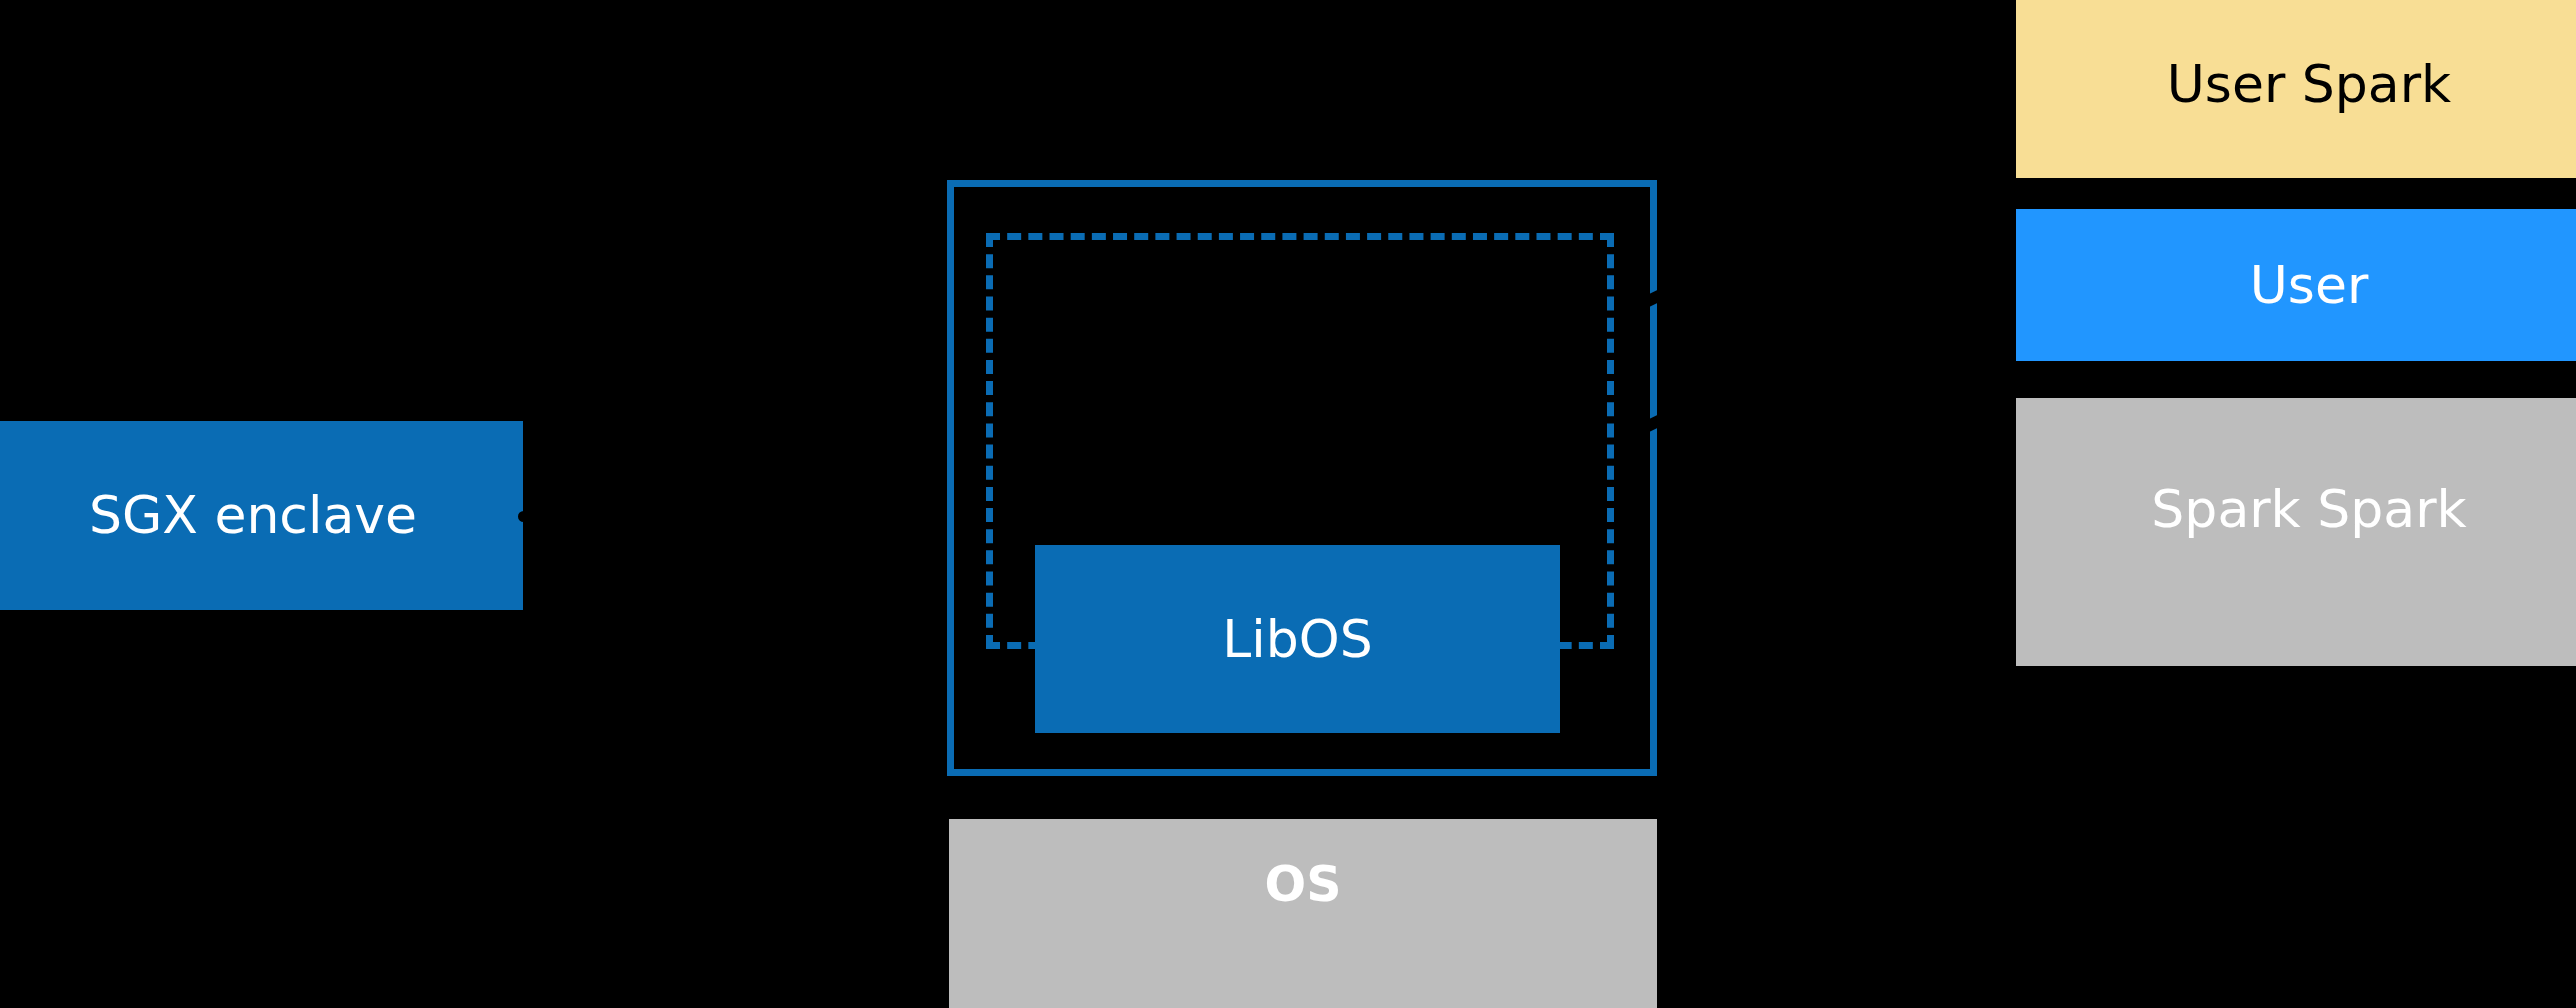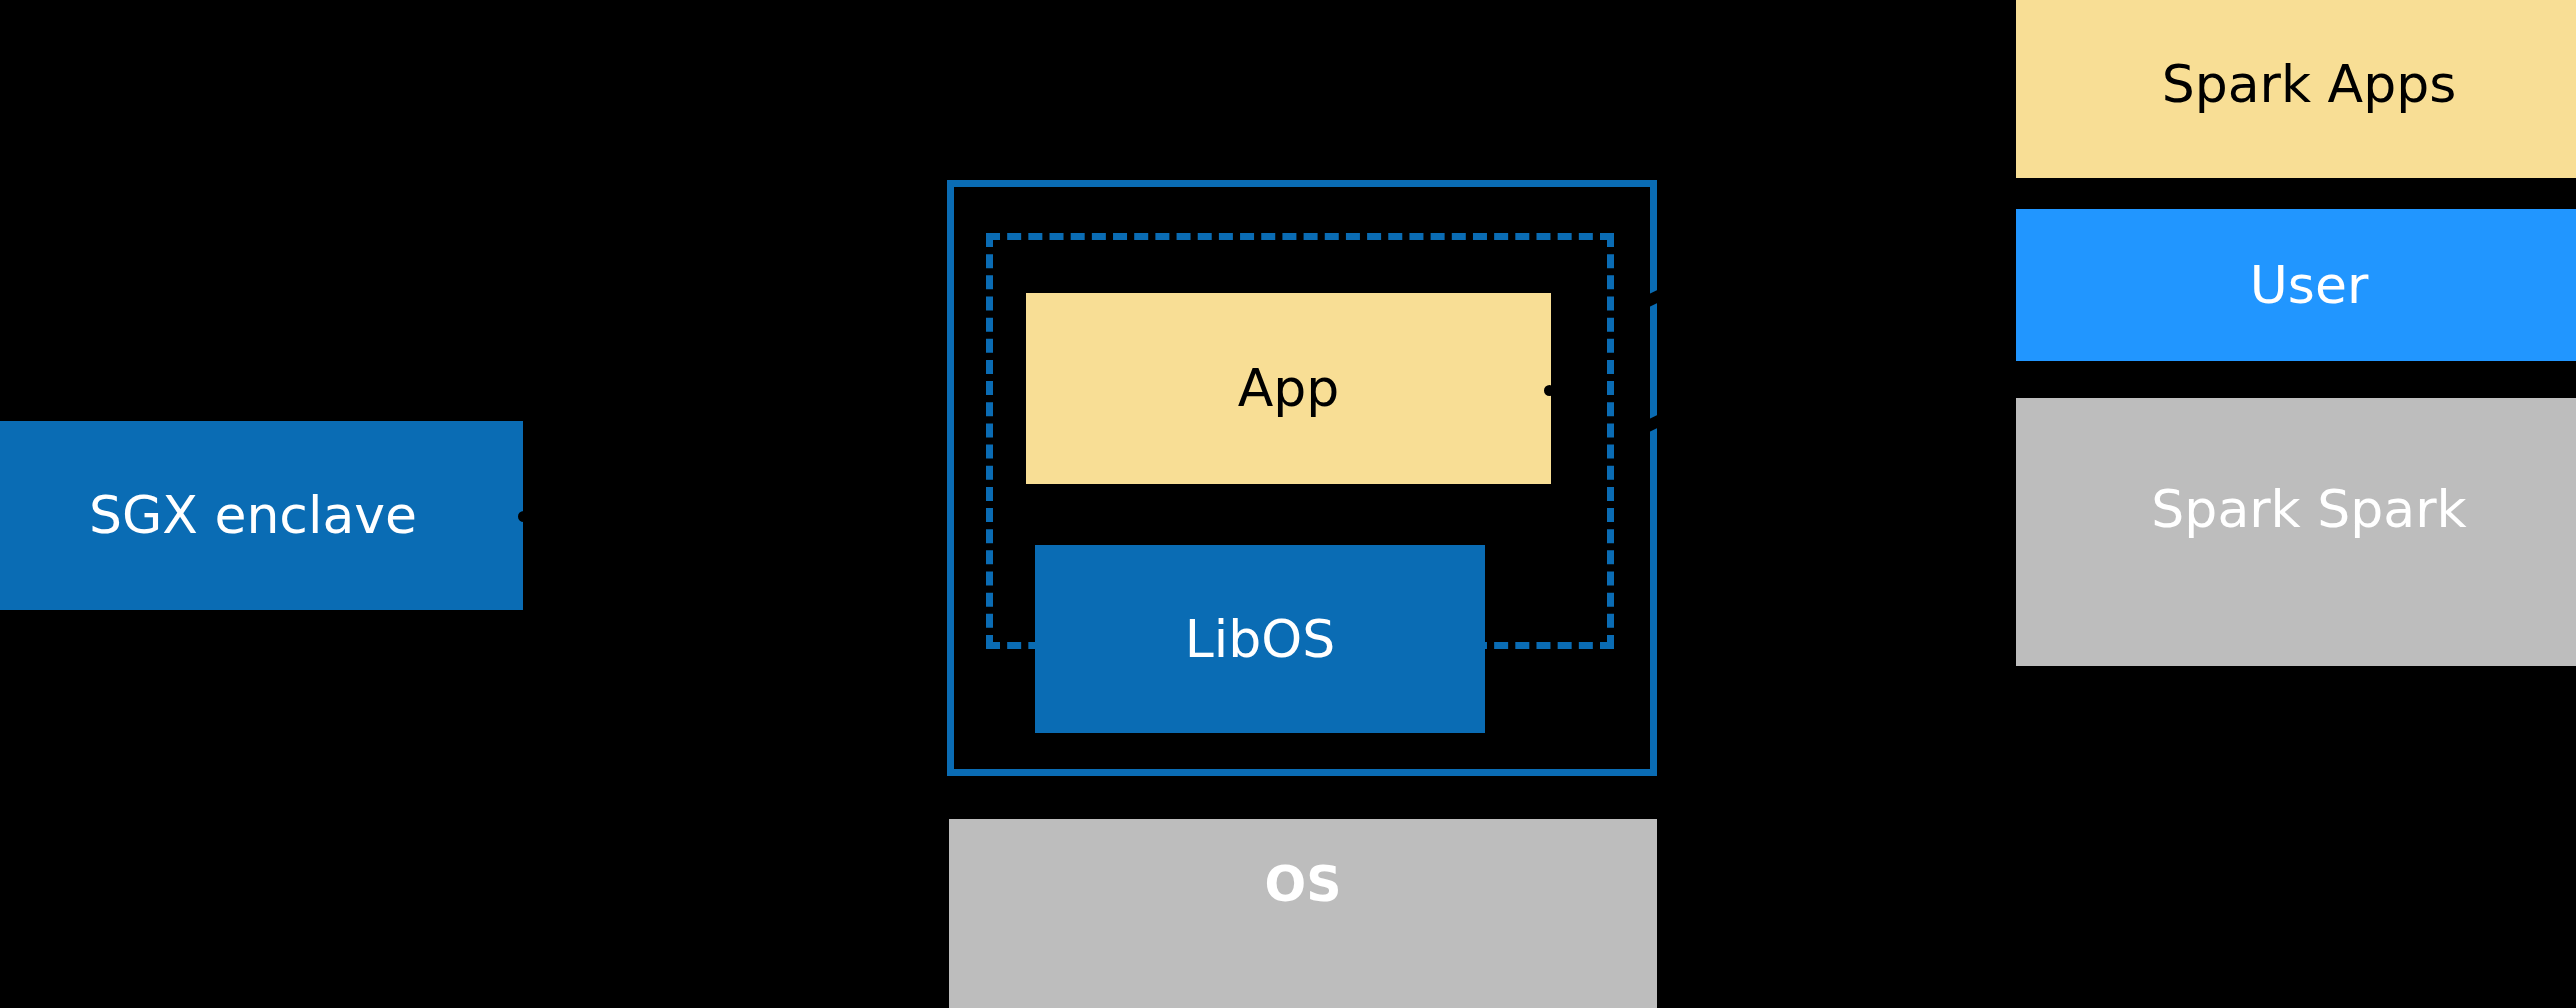--- a/index.html
+++ b/index.html
@@ -54,21 +54,21 @@
     left: 1026px;
     top: 293px;
     width: 525px;
     height: 191px;
     font-size: 52px;
   }
 
   #libos-box {
     left: 1035px;
     top: 545px;
-    width: 450px;
+    width: 525px;
     height: 188px;
     font-size: 52px;
     text-align: right;
   }
 
   #os-box {
     left: 949px;
     top: 819px;
     width: 708px;
     height: 208px;   
@@ -167,35 +167,32 @@
     <span class="label">SGX enclave</span>
   </div>
   <span class="endpoint-dot" id="dot-sgx"></span>
 
   <div id="enclave-solid-rect"></div>
   <span class="notch" id="notch-upper"></span>
   <span class="notch" id="notch-lower"></span>
 
   <div id="enclave-dashed-rect"></div>
 
-  <div class="block fill-yellow txt-black" id="app-box">
-    <span class="label">App</span>
-  </div>
   <span class="endpoint-dot" id="dot-app"></span>
 
   <div class="block fill-deep-blue txt-white" id="libos-box">
     <span class="label">LibOS</span>
   </div>
 
   <div class="block fill-gray txt-white" id="os-box">
     <span class="label">OS</span>
   </div>
 
   <div class="block fill-yellow txt-black" id="user-apps-box">
-    <span class="label">Spark Apps</span>
+    <span class="label">User Spark</span>
   </div>
 
   <div class="block fill-bright-blue txt-white" id="bigdl-box">
     <span class="label">User</span>
   </div>
 
   <div class="block fill-gray txt-white" id="apache-spark-box">
     <span class="label">Spark Spark</span>
   </div>
 

